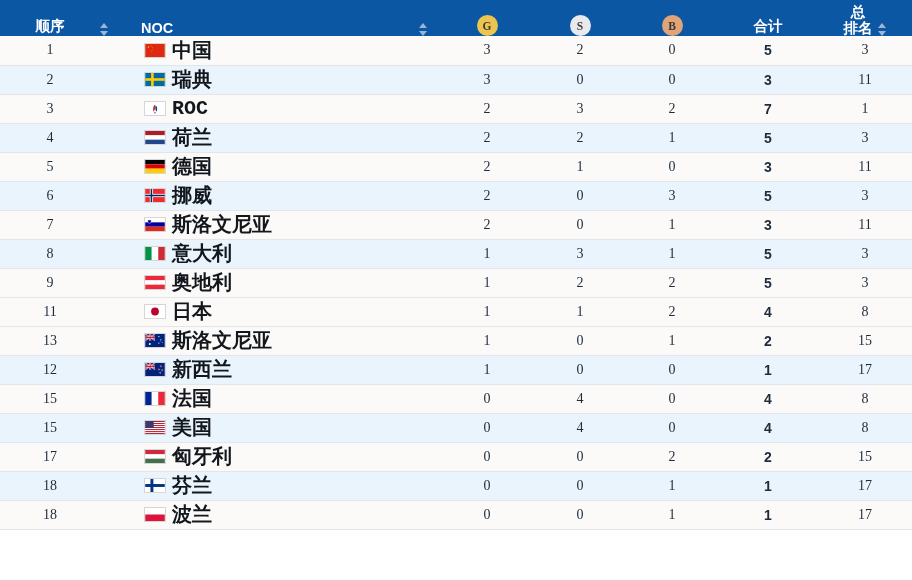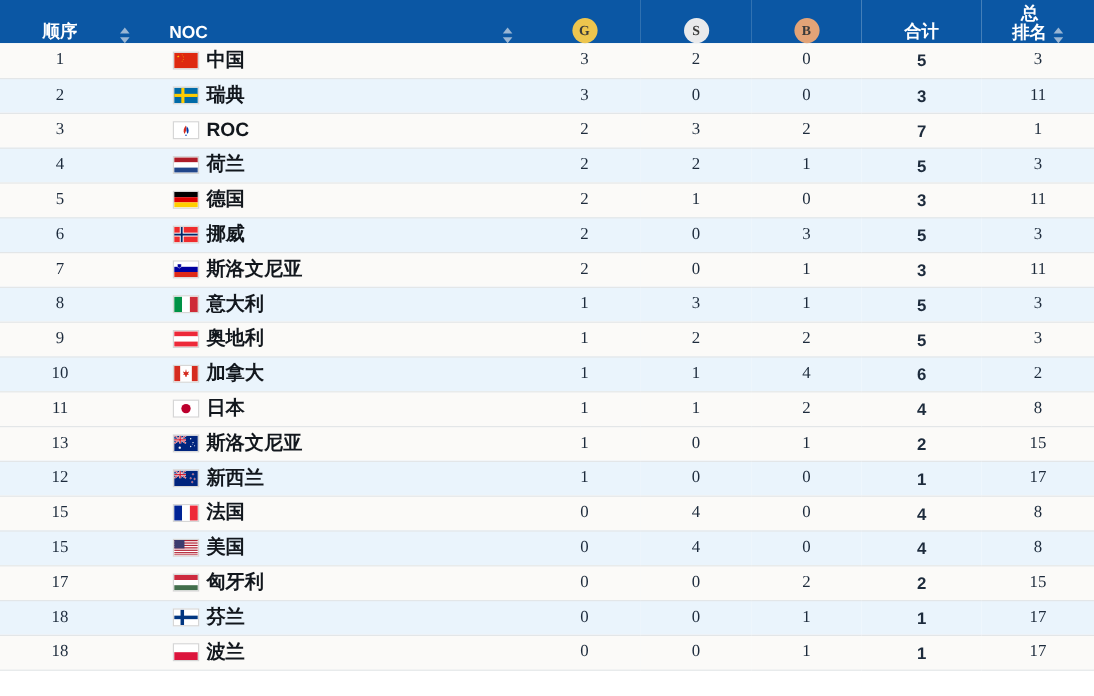--- a/index.html
+++ b/index.html
@@ -62,22 +62,22 @@
     padding: 0;
     vertical-align: middle;
     font-family: "Liberation Serif", "DejaVu Serif", serif;
   }
   td.num { text-align: center; }
   td.total { font-weight: bold; font-family: "Liberation Sans", sans-serif; }
   td.rank { text-align: center; }
 
   .noc-cell { display: flex; align-items: center; gap: 6px; padding-left: 44px; }
   .noc-name {
-    font-size: 16px; color: #12171d; font-weight: bold;
-    font-family: Liberation Sans, sans-serif;
+    font-size: 20px; color: #12171d; font-weight: bold;
+    font-family: Liberation Mono, monospace;
   }
 
   .flag {
     width: 22px; height: 15px; flex: 0 0 auto;
     border: 1px solid #d6d6d6; overflow: hidden; position: relative;
     background: #fff;
   }
   .flag svg { display: block; width: 100%; height: 100%; }
 
   
@@ -340,41 +340,20 @@
               </svg>
             </span>
             <span class="noc-name">奥地利</span>
           </div>
         </td>
         <td class="num">1</td>
         <td class="num">2</td>
         <td class="num">2</td>
         <td class="num total">5</td>
         <td class="num">3</td>
-      </tr>
-      <tr class="even">
-        <td class="rank">10</td>
-        <td>
-          <div class="noc-cell">
-            <span class="flag">
-              <svg viewBox="0 0 30 20">
-                <rect width="30" height="20" fill="#fff"></rect>
-                <rect width="7.5" height="20" fill="#d52b1e"></rect>
-                <rect x="22.5" width="7.5" height="20" fill="#d52b1e"></rect>
-                <polygon points="15,4 16,8 19,7 17.5,10 19,11 16,11.5 16.3,14 15,13 13.7,14 14,11.5 11,11 12.5,10 11,7 14,8" fill="#d52b1e"></polygon>
-              </svg>
-            </span>
-            <span class="noc-name">加拿大</span>
-          </div>
-        </td>
-        <td class="num">1</td>
-        <td class="num">1</td>
-        <td class="num">4</td>
-        <td class="num total">6</td>
-        <td class="num">2</td>
       </tr>
       <tr class="odd">
         <td class="rank">11</td>
         <td>
           <div class="noc-cell">
             <span class="flag">
               <svg viewBox="0 0 30 20">
                 <rect width="30" height="20" fill="#fff"></rect>
                 <circle cx="15" cy="10" r="6" fill="#bc002d"></circle>
               </svg>

